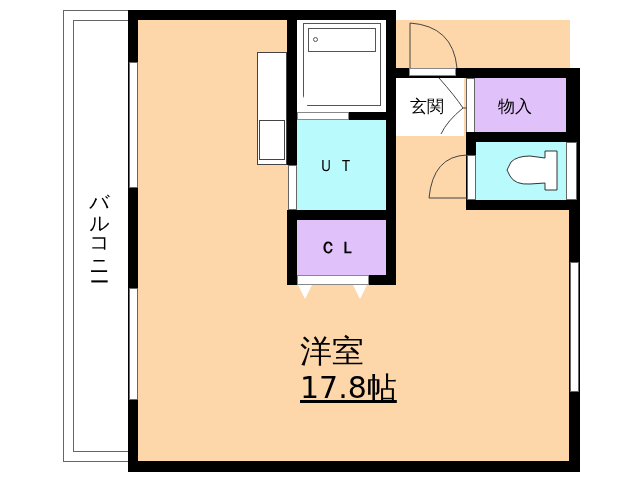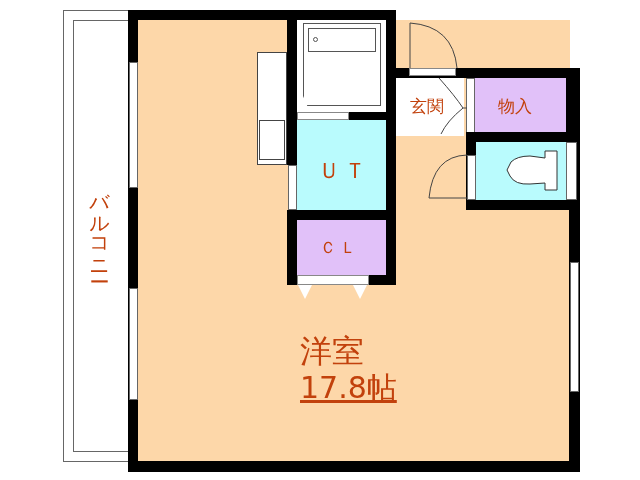--- a/index.html
+++ b/index.html
@@ -4,21 +4,21 @@
 <style>
   html, body { margin: 0; padding: 0; background: #ffffff; }
   body { width: 640px; height: 480px; position: relative; overflow: hidden;
          font-family: "DejaVu Sans", "Liberation Sans", sans-serif; }
   .abs { position: absolute; box-sizing: border-box; }
   .wall { background: #000; }
   .floor { background: #fdd7a9; }
   .ut { background: #b9fbfd; }
   .cl { background: #e1c1f9; }
   .win { background: #fff; border: 1px solid #666; }
-  .label { position: absolute; color: #c2410c; white-space: nowrap; }
+  .label { position: absolute; color: #000000; white-space: nowrap; }
 </style>
 </head>
 <body>
 
 <div class="abs" style="left:63px;top:10px;width:68px;height:452px;border:1px solid #666;background:#fff;"></div>
 <div class="abs" style="left:73px;top:20px;width:58px;height:432px;border:1px solid #666;border-right:none;background:#fff;"></div>
 <div class="label" style="left:90px;top:180px;width:22px;font-size:20px;line-height:25px;writing-mode:vertical-rl;">バルコニー</div>
 
 <div class="abs floor" style="left:138px;top:20px;width:432px;height:442px;"></div>
 
@@ -39,28 +39,28 @@
 <div class="abs wall" style="left:386px;top:10px;width:10px;height:200px;"></div>
 
 <div class="abs" style="left:297px;top:20px;width:89px;height:92px;background:#fff;"></div>
 <div class="abs" style="left:303px;top:23px;width:78px;height:83px;border:1px solid #555;background:#fff;"></div>
 <div class="abs" style="left:308px;top:28px;width:68px;height:24px;border:1px solid #555;"></div>
 <div class="abs" style="left:313px;top:37px;width:5px;height:5px;border:1px solid #555;border-radius:50%;"></div>
 <div class="abs" style="left:297px;top:112px;width:52px;height:8px;background:#fff;border:1px solid #888;"></div>
 <div class="abs wall" style="left:349px;top:112px;width:37px;height:8px;"></div>
 
 <div class="abs ut" style="left:297px;top:120px;width:89px;height:90px;"></div>
-<div class="label" style="left:318px;top:156px;font-size:22px;letter-spacing:4px;">ＵＴ</div>
+<div class="label" style="left:318px;top:156px;font-size:16px;letter-spacing:4px;">ＵＴ</div>
 <div class="abs win" style="left:288px;top:165px;width:9px;height:45px;"></div>
 
 <div class="abs wall" style="left:287px;top:210px;width:109px;height:10px;"></div>
 <div class="abs wall" style="left:287px;top:210px;width:10px;height:75px;"></div>
 <div class="abs wall" style="left:376px;top:210px;width:20px;height:75px;"></div>
 <div class="abs cl" style="left:297px;top:220px;width:89px;height:55px;"></div>
-<div class="label" style="left:320px;top:238px;font-size:16px;letter-spacing:4px;">ＣＬ</div>
+<div class="label" style="left:320px;top:238px;font-size:16px;letter-spacing:4px;font-weight:bold;">ＣＬ</div>
 <div class="abs" style="left:297px;top:275px;width:72px;height:10px;background:#fff;border:1px solid #888;"></div>
 <div class="abs wall" style="left:369px;top:275px;width:27px;height:10px;"></div>
 <div class="abs" style="left:298px;top:285px;width:0;height:0;border-left:7px solid transparent;border-right:7px solid transparent;border-top:14px solid #fff;"></div>
 <div class="abs" style="left:353px;top:285px;width:0;height:0;border-left:7px solid transparent;border-right:7px solid transparent;border-top:14px solid #fff;"></div>
 
 <div class="abs" style="left:396px;top:78px;width:68px;height:58px;background:#fff;"></div>
 <div class="abs wall" style="left:386px;top:68px;width:194px;height:10px;"></div>
 <div class="abs" style="left:409px;top:68px;width:47px;height:8px;background:#fff;border:1px solid #888;"></div>
 <svg class="abs" style="left:405px;top:18px;" width="60" height="52">
   <path d="M5 5 L5 50 M5 5 Q 48 8 52 50" fill="none" stroke="#444" stroke-width="1"></path>

